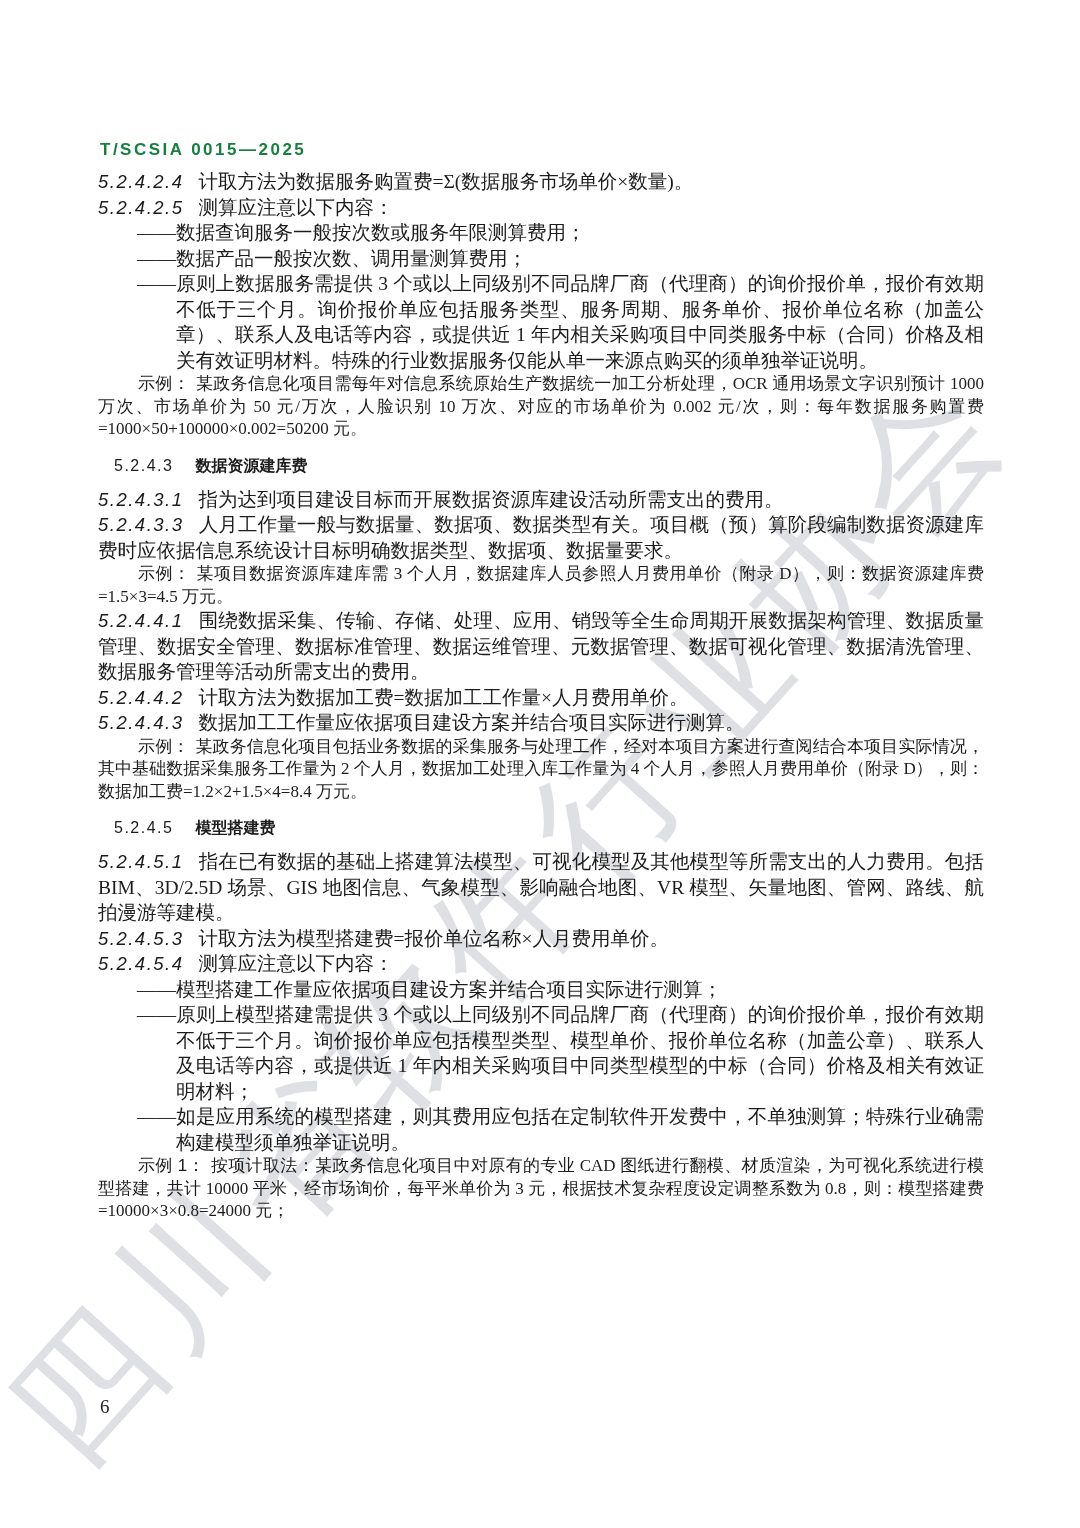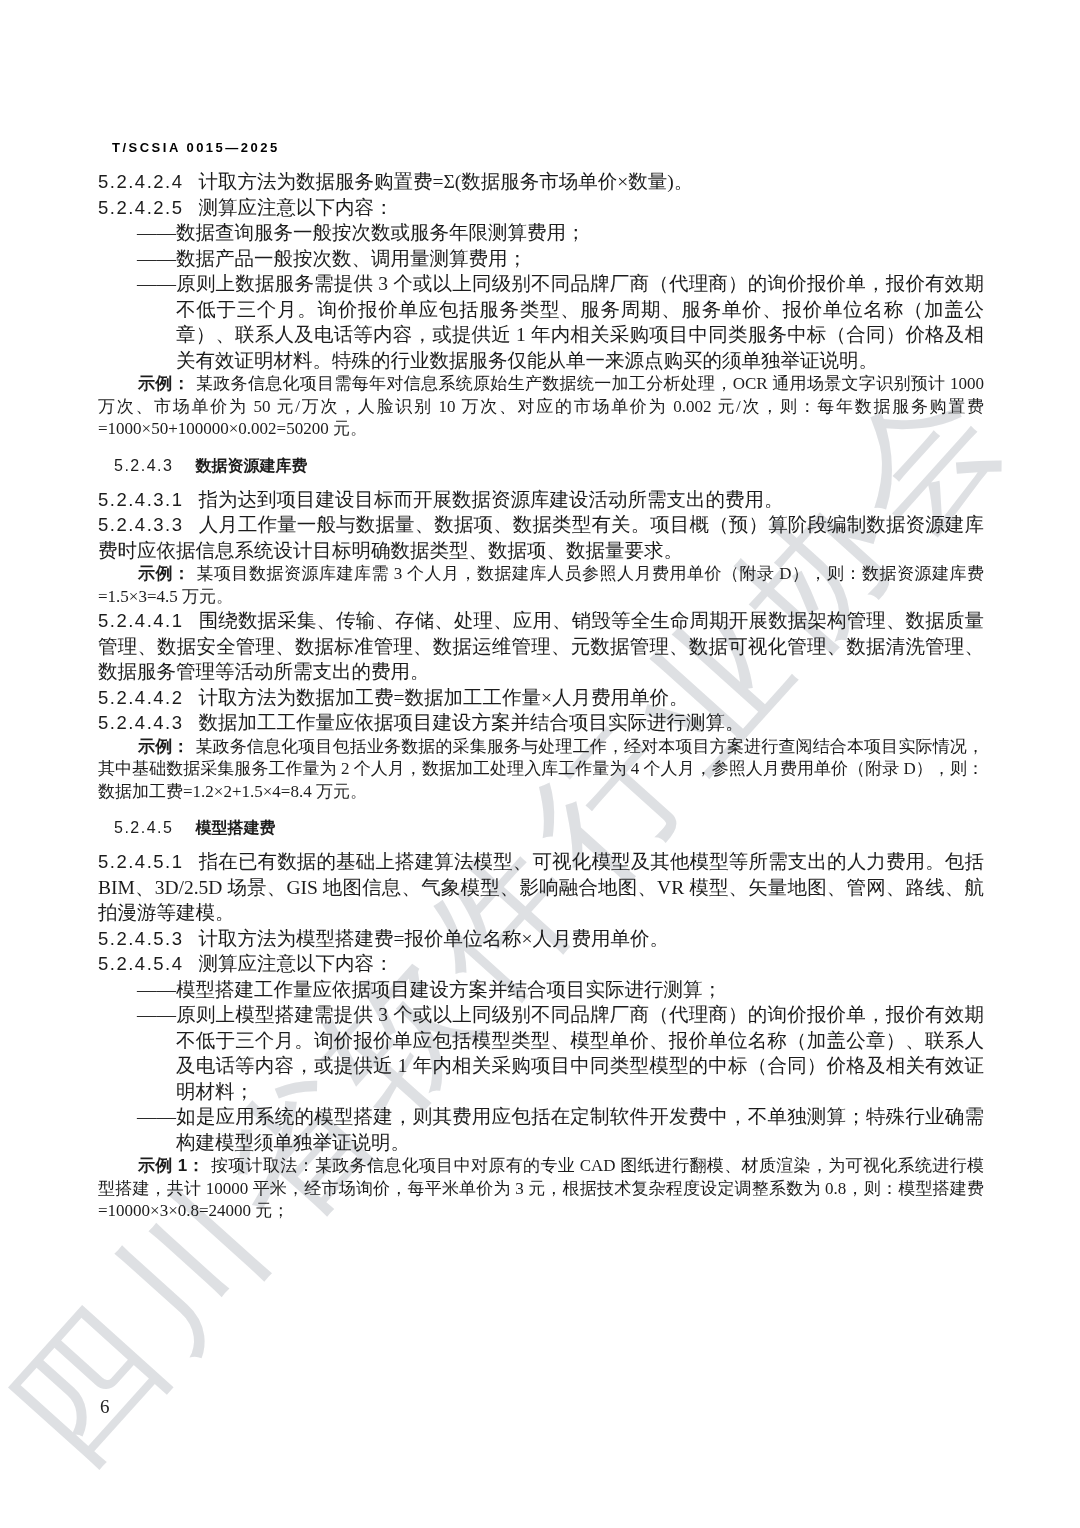--- a/index.html
+++ b/index.html
@@ -27,26 +27,25 @@
     z-index: 0;
     pointer-events: none;
     user-select: none;
   }
   
   #doc-code {
     position: absolute;
     left: 100px;
     top: 140px;
     font-family: "Liberation Sans", sans-serif;
-    font-size: 13px;
+    font-size: 17px;
     font-weight: bold;
     letter-spacing: 2.5px;
-    color: #000000;
+    color: #15803d;
     z-index: 2;
-    margin-left: 12px;
   }
   #page-number {
     position: absolute;
     left: 100px;
     top: 1396px;
     font-size: 19px;
     color: #222222;
     z-index: 2;
   }
   
@@ -62,35 +61,36 @@
     font-size: 19.5px;
     line-height: 25.5px;
     text-align: justify;
   }
   .clause .num {
     font-family: "Liberation Sans", sans-serif;
     font-size: 18.5px;
     letter-spacing: 1.5px;
     margin-right: 15px;
     white-space: nowrap;
+    font-style: italic;
   }
   .dash {
     padding-left: 78px;
     text-indent: -39px;
   }
   .dash .dash-mark { letter-spacing: 0; }
   .example {
     font-size: 17px;
     line-height: 22.5px;
     text-indent: 40px;
     text-align: justify;
   }
   .example .ex-label {
     font-family: "Liberation Sans", sans-serif;
-    font-weight: bold;
+    font-weight: normal;
     margin-right: 6px;
   }
   .heading {
     margin: 12px 0 8px 16px;
     font-family: "Liberation Sans", sans-serif;
     font-size: 16px;
     line-height: 26px;
     text-align: left;
   }
   .heading .hnum {

